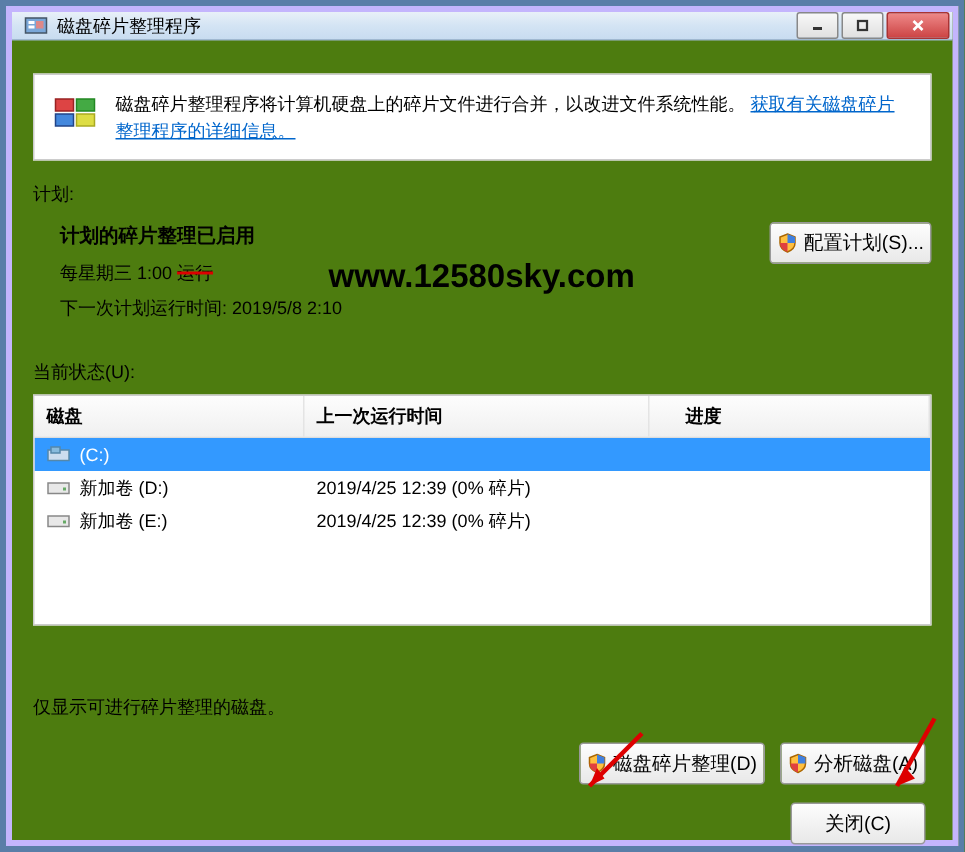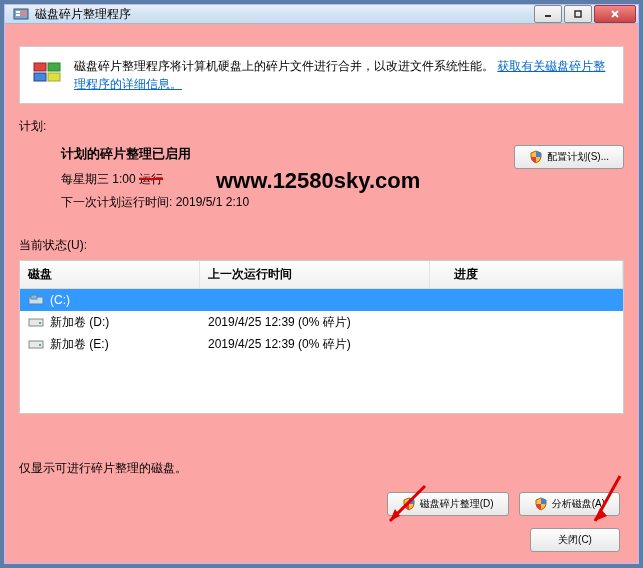--- a/index.html
+++ b/index.html
@@ -1,36 +1,36 @@
 <!DOCTYPE html>
 <html><head>
 <meta charset="utf-8">
 <style>
 * { box-sizing: border-box; margin: 0; padding: 0; font-family: "Microsoft YaHei", "Segoe UI", Tahoma, sans-serif; }
 body { background: #5a7ea8; padding: 4px; width: 643px; height: 568px; }
-.window { background: #fca5a5; border: 1px solid #c4b5fd; width: 100%; height: 100%; display: flex; flex-direction: column; gap: 12px; }
+.window { background: #4d7c0f; border: 4px solid #c4b5fd; width: 100%; height: 100%; display: flex; flex-direction: column; gap: 12px; }
 .titlebar { height: 28px; background: linear-gradient(to bottom, #e8f0f8 0%, #d4e4f4 50%, #c8dcf0 100%); display: flex; align-items: center; padding: 0 2px; border-bottom: 1px solid #a0b8d0; }
 .titlebar-icon { width: 16px; height: 16px; margin: 0 6px; display: inline-flex; }
 .titlebar-text { font-size: 12px; color: #000; flex: 1; }
 .winbtns { display: flex; gap: 2px; }
 .winbtn { width: 28px; height: 18px; border: 1px solid #888; background: linear-gradient(#f8f8f8,#e0e0e0); border-radius: 2px; display: flex; align-items: center; justify-content: center; font-size: 10px; cursor: pointer; }
 .winbtn.close { width: 42px; background: linear-gradient(#e88,#c44); border-color: #a33; color: #fff; }
 .content { flex: 1; padding: 10px 14px; display: flex; flex-direction: column; font-size: 12px; color: #000; }
 .info-panel { border: 1px solid #ccc; background: #fff; padding: 10px 12px; display: flex; align-items: flex-start; gap: 10px; }
 .info-icon { width: 32px; height: 32px; flex-shrink: 0; }
 .info-text { font-size: 12px; line-height: 1.5; }
 .info-text a { color: #0066cc; text-decoration: underline; cursor: pointer; }
 .section-label { margin-top: 14px; font-size: 12px; }
 .schedule-box { margin: 10px 0 0 18px; display: flex; align-items: flex-start; }
-.schedule-left { flex: 1; margin-left: 24px; }
+.schedule-left { flex: 1; }
 .schedule-title { font-weight: bold; font-size: 13px; margin-bottom: 8px; }
 .schedule-line { font-size: 12px; margin-bottom: 6px; }
 .strike { text-decoration: line-through; text-decoration-color: #d00; text-decoration-thickness: 2px; }
 .watermark { position: absolute; left: 211px; top: 132px; font-size: 22px; font-weight: bold; color: #000; pointer-events: none; }
-.btn { background: linear-gradient(#fdfdfd,#e8e8e8); border: 1px solid #999; border-radius: 3px; padding: 4px 14px; font-size: 10px; cursor: pointer; display: inline-flex; align-items: center; gap: 4px; min-height: 24px; }
+.btn { background: linear-gradient(#fdfdfd,#e8e8e8); border: 1px solid #999; border-radius: 3px; padding: 4px 4px; font-size: 13px; cursor: pointer; display: inline-flex; align-items: center; gap: 4px; min-height: 24px; }
 .shield { display: inline-block; width: 14px; height: 14px; }
 .disk-list { border: 1px solid #ccc; background: #fff; margin-top: 6px; height: 154px; overflow: hidden; }
 .disk-header { display: flex; background: linear-gradient(#fdfdfd,#f0f0f0); border-bottom: 1px solid #ddd; font-size: 12px; font-weight: bold; }
 .disk-header > div { padding: 5px 8px; border-right: 1px solid #e4e4e4; }
 .col1 { width: 180px; }
 .col2 { width: 230px; }
 .col3 { flex: 1; margin-left: 16px; }
 .disk-row { display: flex; align-items: center; font-size: 12px; height: 22px; }
 .disk-row.selected { background: #3399ff; color: #fff; }
 .disk-row > div { padding: 0 8px; display: flex; align-items: center; gap: 6px; }
@@ -92,21 +92,21 @@
         </div>
       </div>
 
       <div class="section-label">计划:</div>
       <div class="schedule-box">
         <div class="schedule-left">
           <div class="schedule-title">计划的碎片整理已启用</div>
           <div class="schedule-line">
             <span>每星期三 1:00 </span><span class="strike">运行</span>
           </div>
-          <div class="schedule-line">下一次计划运行时间: 2019/5/1 2:10</div>
+          <div class="schedule-line">下一次计划运行时间: 2019/5/8 2:10</div>
         </div>
         <button class="btn">
           <span class="shield"><svg viewBox="0 0 14 14">
                 <path d="M7 1 L12 3 L12 7 Q12 11 7 13 Q2 11 2 7 L2 3 Z" fill="#ffc040" stroke="#a60"></path>
                 <path d="M7 1 L12 3 L12 7 L7 7 Z" fill="#4080e0"></path>
                 <path d="M7 7 L7 13 Q2 11 2 7 Z" fill="#e04040"></path>
               </svg></span>
           <span>配置计划(S)...</span>
         </button>
       </div>

